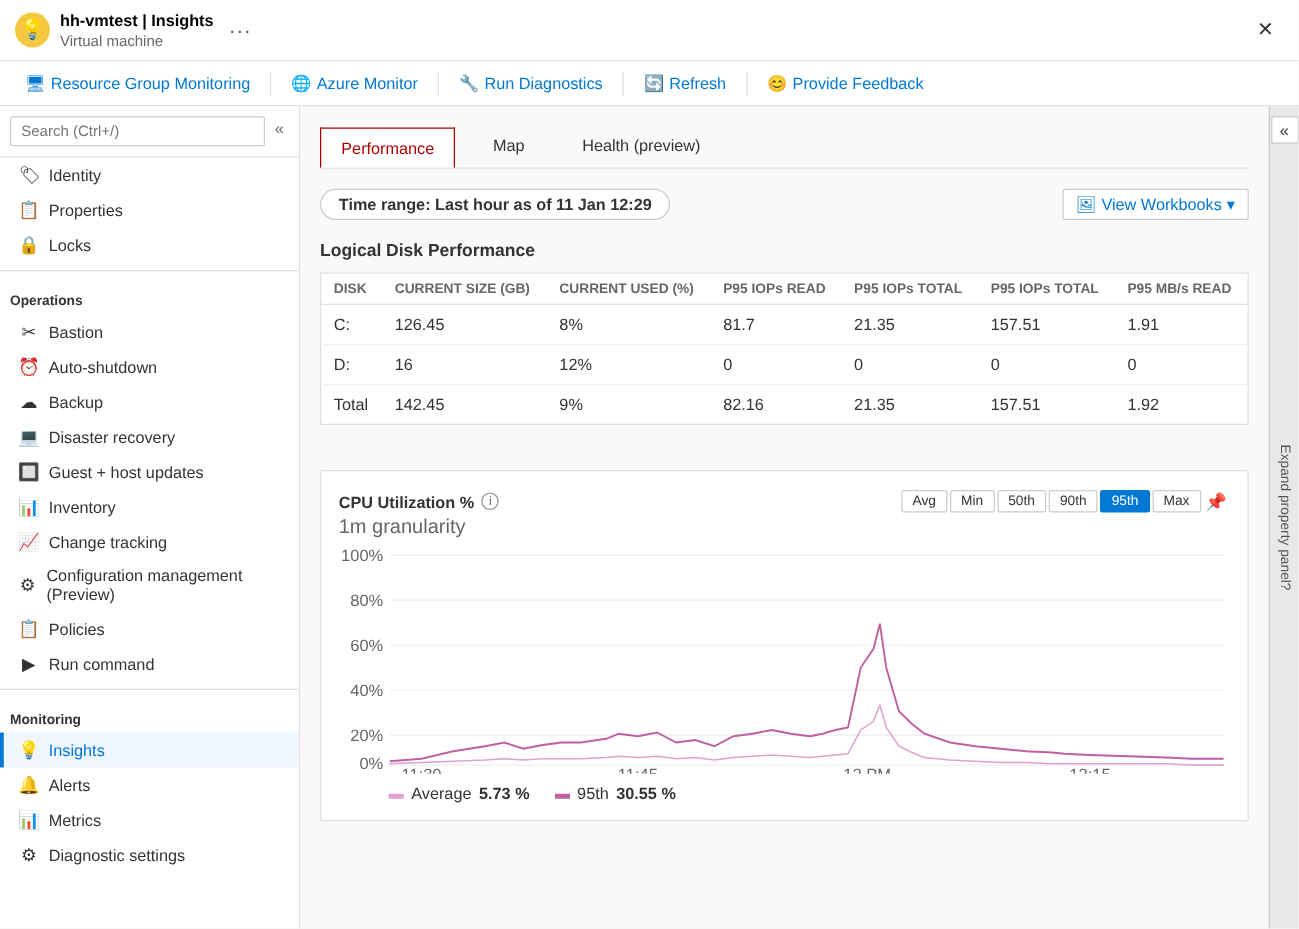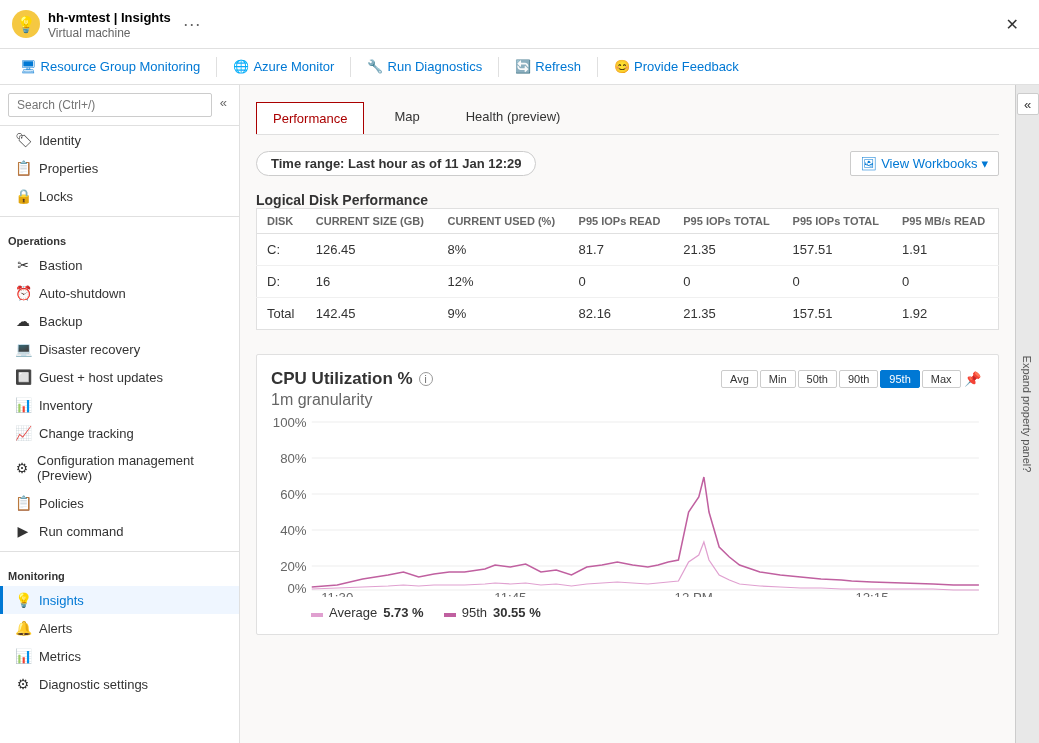--- a/index.html
+++ b/index.html
@@ -148,25 +148,26 @@
     .view-workbooks-btn {
       display: flex; align-items: center; gap: 4px;
       border: 1px solid #ccc; background: #fff;
       padding: 4px 10px; cursor: pointer; font-size: 12px;
       color: #0078d4; border-radius: 2px;
     }
 
     
     .section-title {
       font-size: 14px; font-weight: 600; color: #333;
+      margin-bottom: 10px;
     }
     .disk-table {
       width: 100%; border-collapse: collapse;
       background: #fff;
-      margin-bottom: 24px;
+      margin-bottom: 36px;
       border: 1px solid #e0e0e0;
     }
     .disk-table th {
       text-align: left; padding: 6px 10px;
       font-size: 11px; font-weight: 600; color: #666;
       border-bottom: 1px solid #e0e0e0;
       white-space: nowrap;
     }
     .disk-table td {
       padding: 8px 10px;
@@ -180,21 +181,21 @@
       background: #fff;
       border: 1px solid #e0e0e0;
       border-radius: 2px;
       padding: 14px;
     }
     .chart-header {
       display: flex; align-items: center; justify-content: space-between;
       margin-bottom: 2px;
     }
     .chart-title-group { display: flex; align-items: center; gap: 6px; }
-    .chart-title { font-size: 17px; font-weight: 600; color: #333; }
+    .chart-title { font-size: 13px; font-weight: 600; color: #333; }
     .chart-subtitle { font-size: 16px; color: #666; }
     .chart-info-icon { width: 14px; height: 14px; border: 1px solid #999; border-radius: 50%; display: inline-flex; align-items: center; justify-content: center; font-size: 10px; color: #666; cursor: pointer; }
     .chart-buttons { display: flex; gap: 2px; align-items: center; }
     .chart-btn {
       padding: 2px 8px; border: 1px solid #ccc; background: #fff;
       cursor: pointer; font-size: 11px; color: #333;
       border-radius: 2px;
     }
     .chart-btn.active { background: #0078d4; color: #fff; border-color: #0078d4; }
     .pin-icon { background: none; border: none; cursor: pointer; font-size: 14px; color: #666; padding: 2px; }

